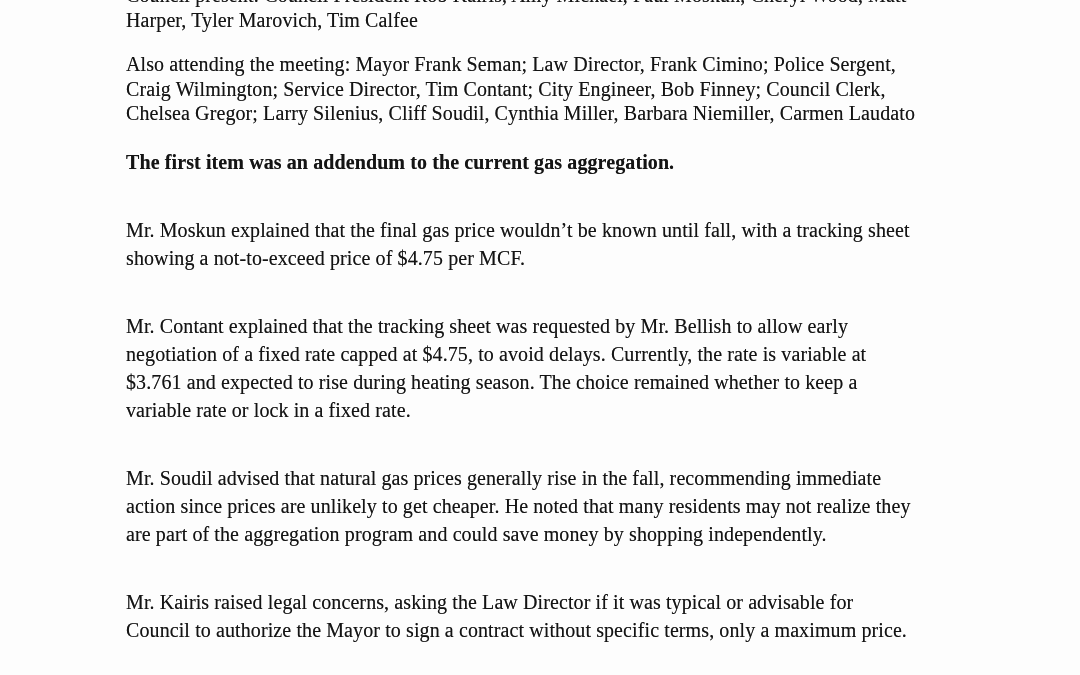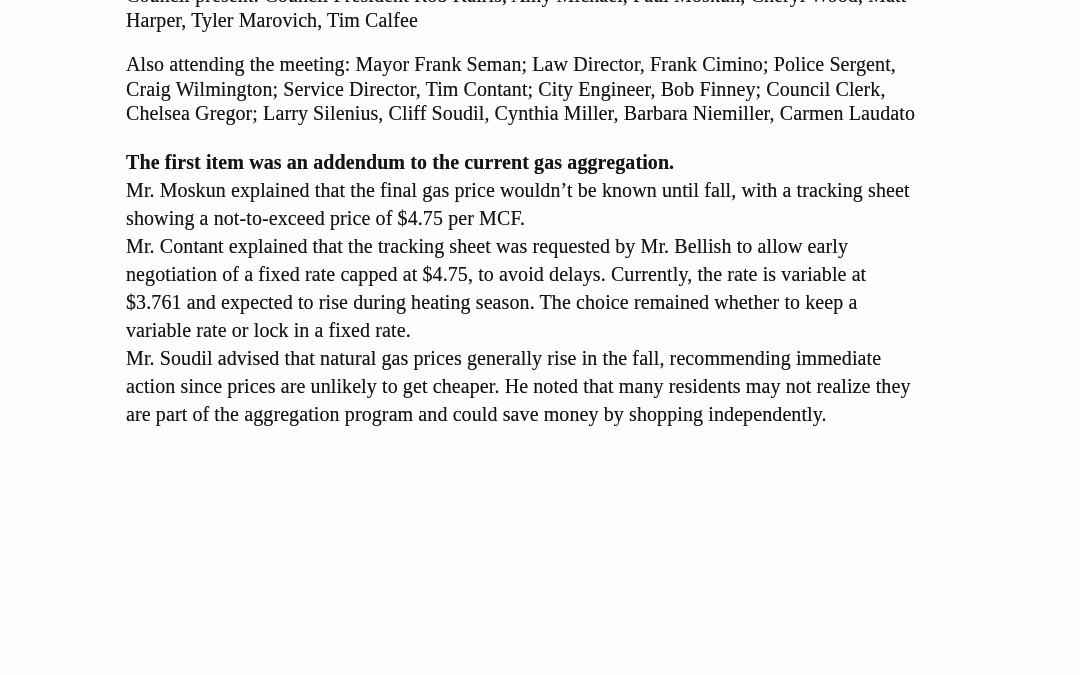--- a/index.html
+++ b/index.html
@@ -21,21 +21,21 @@
     left: 126px; top: 0;
     width: 920px;
   }
   .para {
     white-space: pre;            
     font-size: 20px;
     letter-spacing: 0.1px;
     text-shadow: 0 0 0.6px rgba(30,30,30,0.55); 
   }
   .tight   { line-height: 24.5px; }
-  .spaced  { line-height: 28px; }
+  .spaced  { line-height: 28px; margin-top: 40px; }
   .cut-top { margin-top: -17px; }  
   .gap-after-present { margin-top: 20px; }
   .gap-before-call   { margin-top: 31px; }
   .gap-before-item   { margin-top: 22px; }
   .bold { font-weight: bold; }
 </style>
 </head>
 <body>
 
 <div class="page">
@@ -57,16 +57,18 @@
 
     <p class="para spaced">Mr. Contant explained that the tracking sheet was requested by Mr. Bellish to allow early
 negotiation of a fixed rate capped at $4.75, to avoid delays. Currently, the rate is variable at
 $3.761 and expected to rise during heating season. The choice remained whether to keep a
 variable rate or lock in a fixed rate.</p>
 
     <p class="para spaced">Mr. Soudil advised that natural gas prices generally rise in the fall, recommending immediate
 action since prices are unlikely to get cheaper. He noted that many residents may not realize they
 are part of the aggregation program and could save money by shopping independently.</p>
 
+    <p class="para spaced">Mr. Kairis raised legal concerns, asking the Law Director if it was typical or advisable for
+Council to authorize the Mayor to sign a contract without specific terms, only a maximum price.</p>
 
 
   </div>
 </div>
 
 </body></html>

